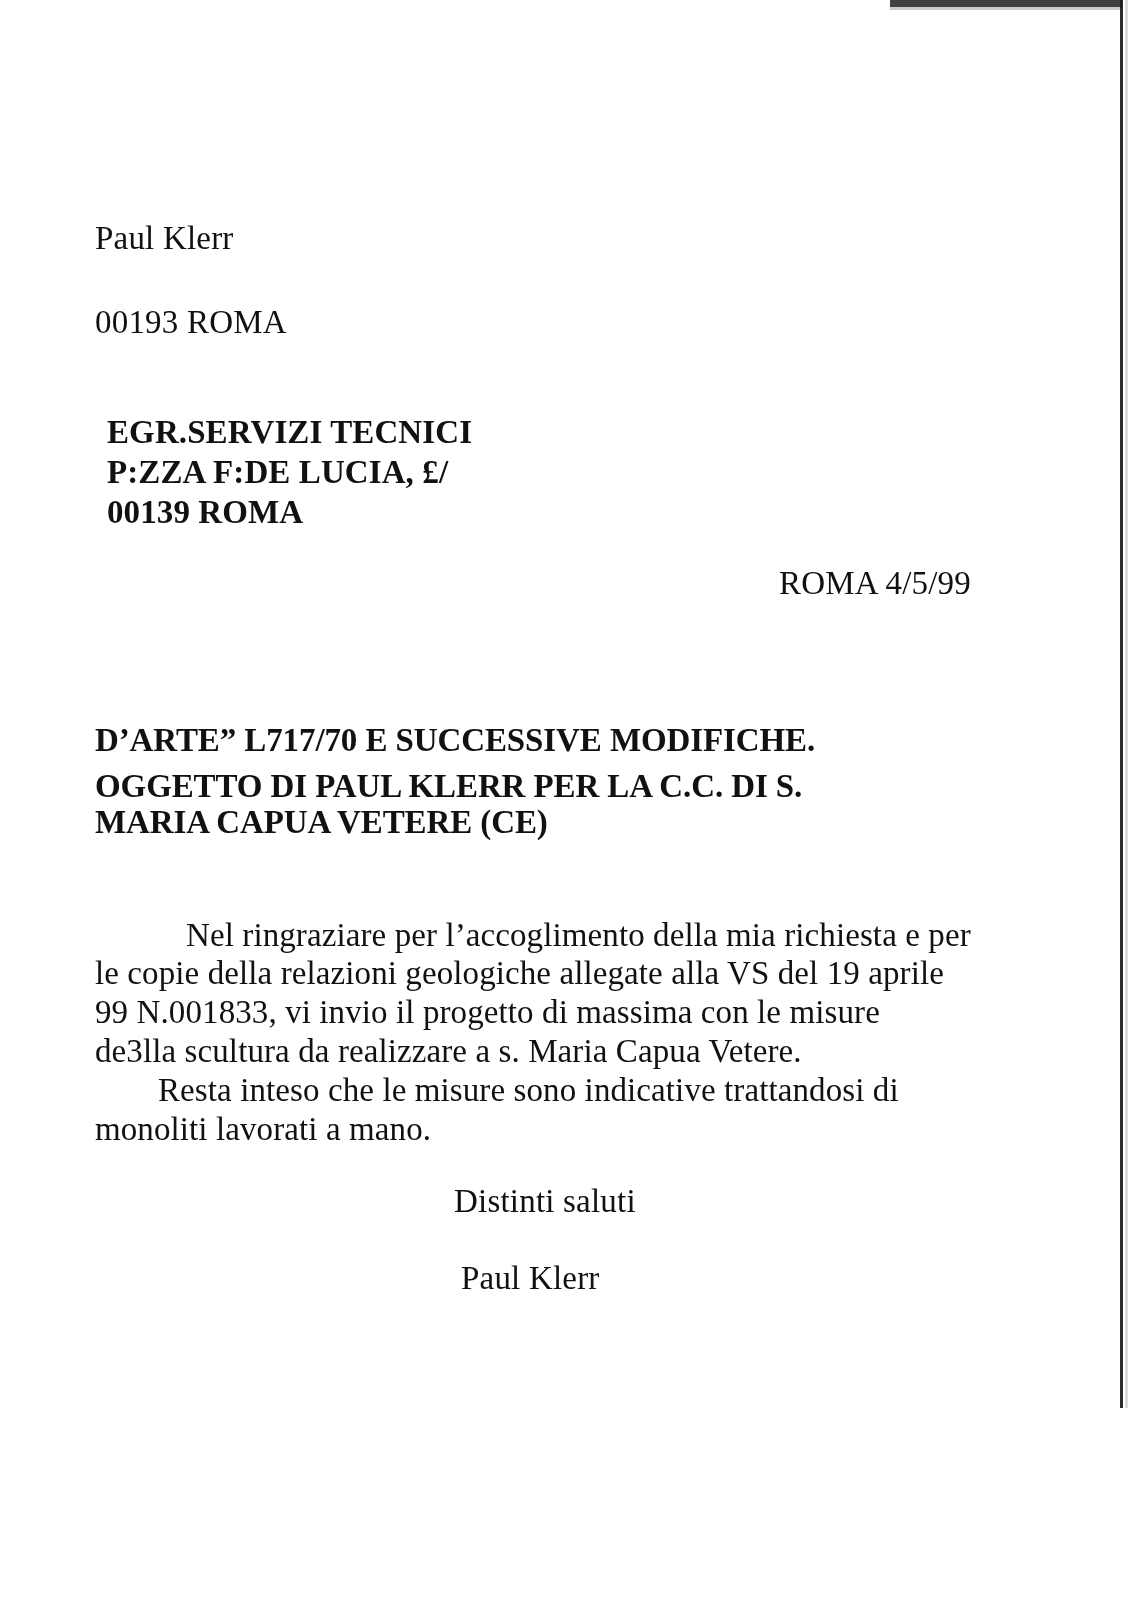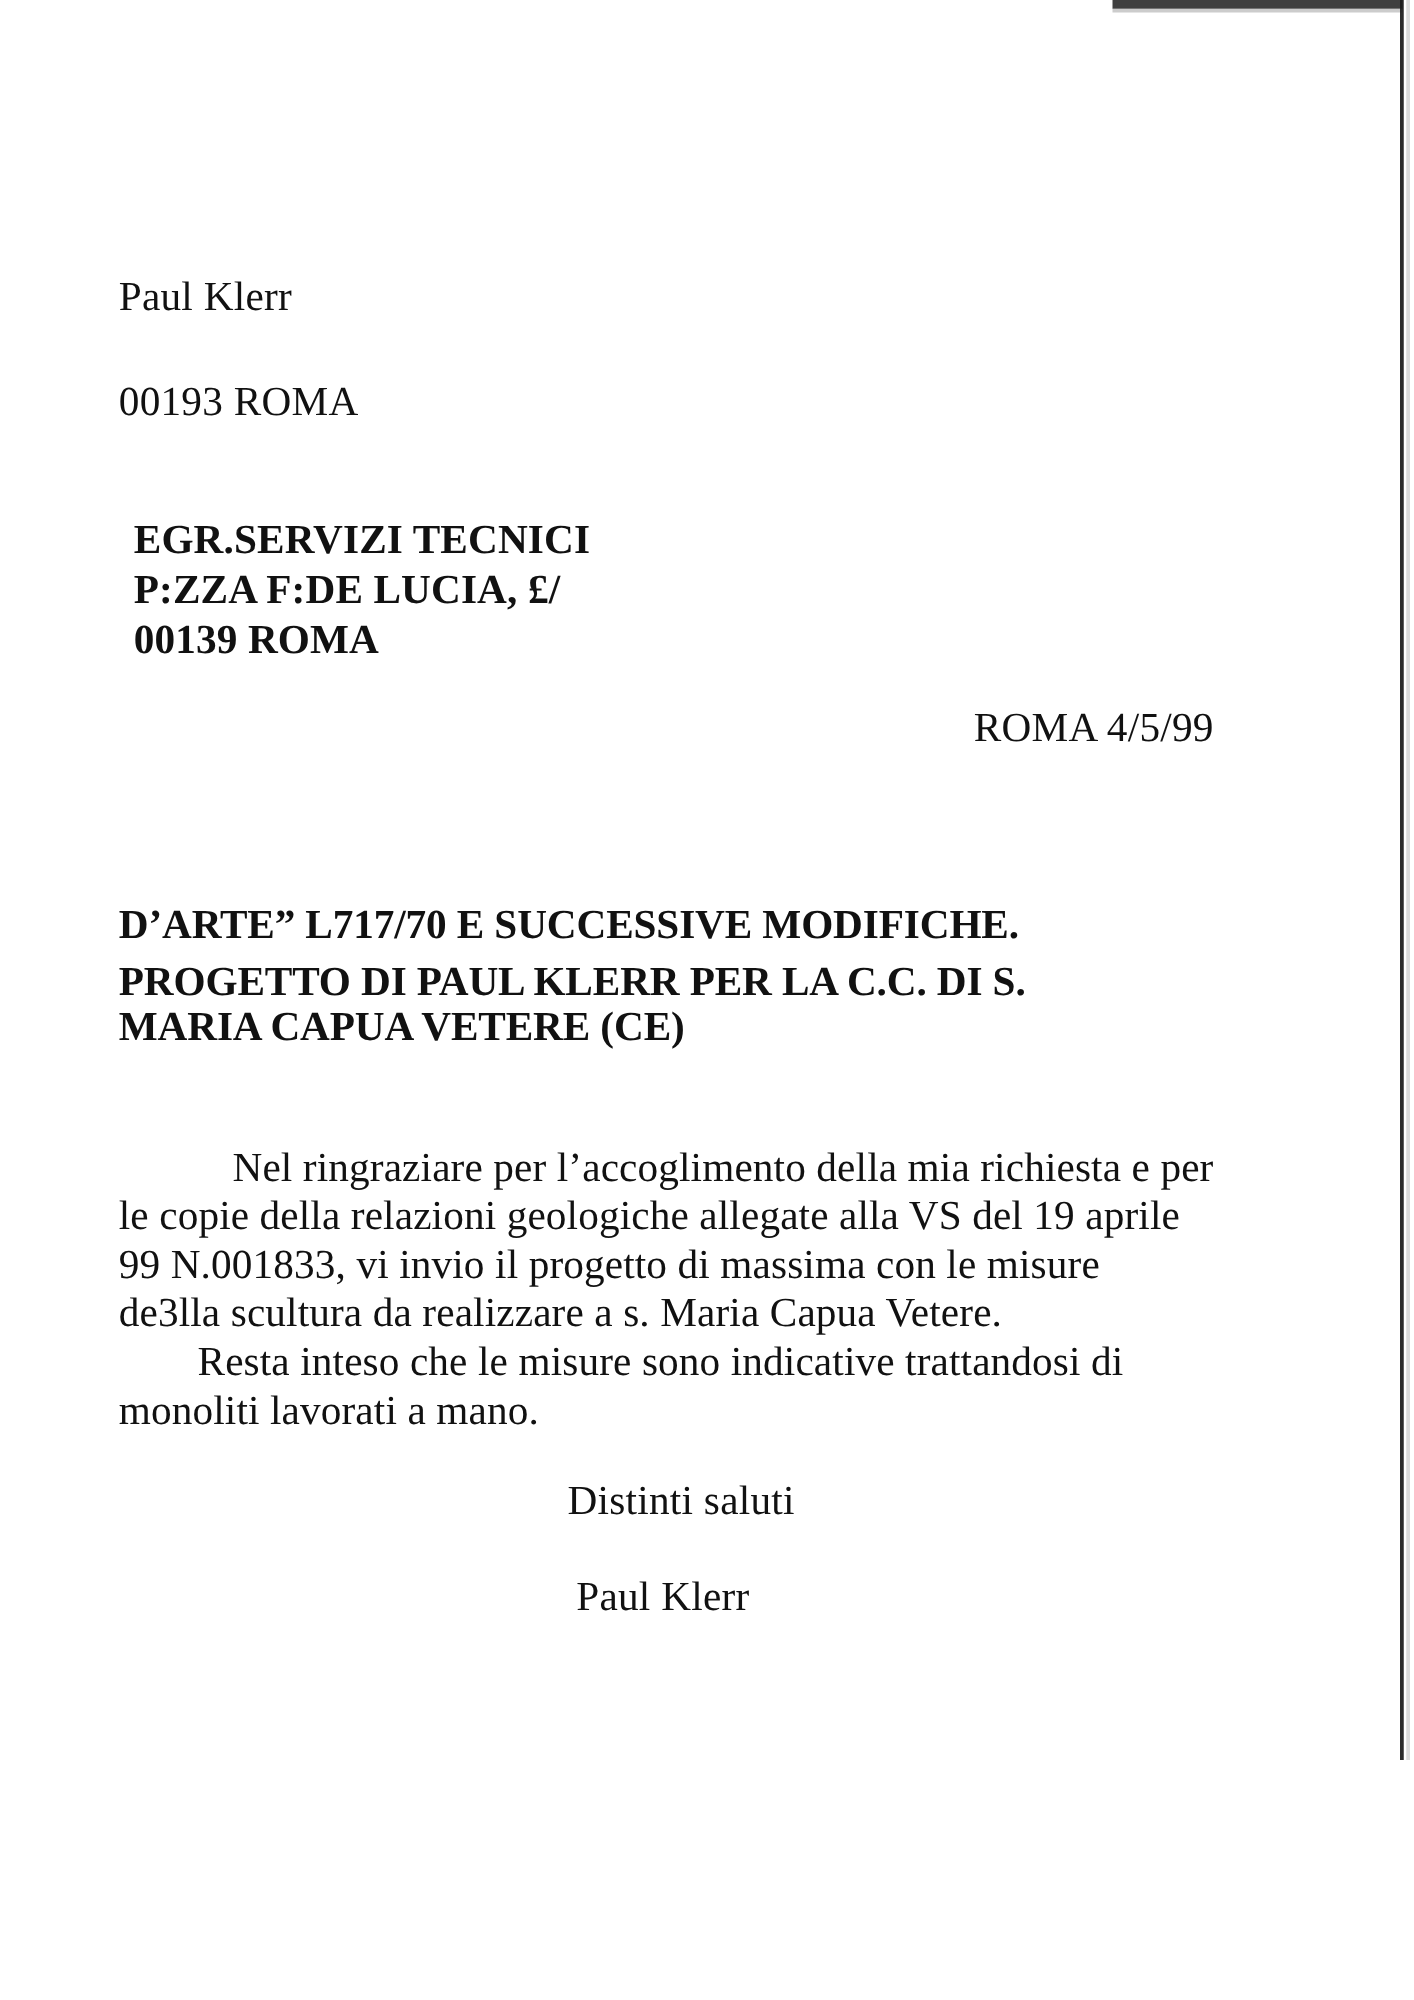--- a/index.html
+++ b/index.html
@@ -141,21 +141,21 @@
     <div class="line sender" style="top:222px;">Paul Klerr</div>
     <div class="line sender" style="top:306px;">00193 ROMA</div>
 
     <div class="line recipient" style="top:416px;">EGR.SERVIZI TECNICI</div>
     <div class="line recipient" style="top:456px;">P:ZZA F:DE LUCIA, £/</div>
     <div class="line recipient" style="top:496px;">00139 ROMA</div>
 
     <div class="line dateline" style="top:567px;">ROMA 4/5/99</div>
 
     <div class="line subject" style="top:724px;">D’ARTE” L717/70 E SUCCESSIVE MODIFICHE.</div>
-    <div class="line subject" style="top:770px;">PROGETTO DI PAUL KLERR PER LA C.C. DI S.</div>
+    <div class="line subject" style="top:770px;">OGGETTO DI PAUL KLERR PER LA C.C. DI S.</div>
     <div class="line subject" style="top:806px;">MARIA CAPUA VETERE (CE)</div>
 
     <div class="line body-line indented" style="top:919px;margin-left:28px;">Nel ringraziare per l’accoglimento della mia richiesta e per</div>
     <div class="line body-line" style="top:957px;">le copie della relazioni geologiche allegate alla VS del 19 aprile</div>
     <div class="line body-line" style="top:996px;">99 N.001833, vi invio il progetto di massima con le misure</div>
     <div class="line body-line" style="top:1035px;">de3lla scultura da realizzare a s. Maria Capua Vetere.</div>
 
     <div class="line body-line indented" style="top:1074px;">Resta inteso che le misure sono indicative trattandosi di</div>
     <div class="line body-line" style="top:1113px;">monoliti lavorati a mano.</div>
 

